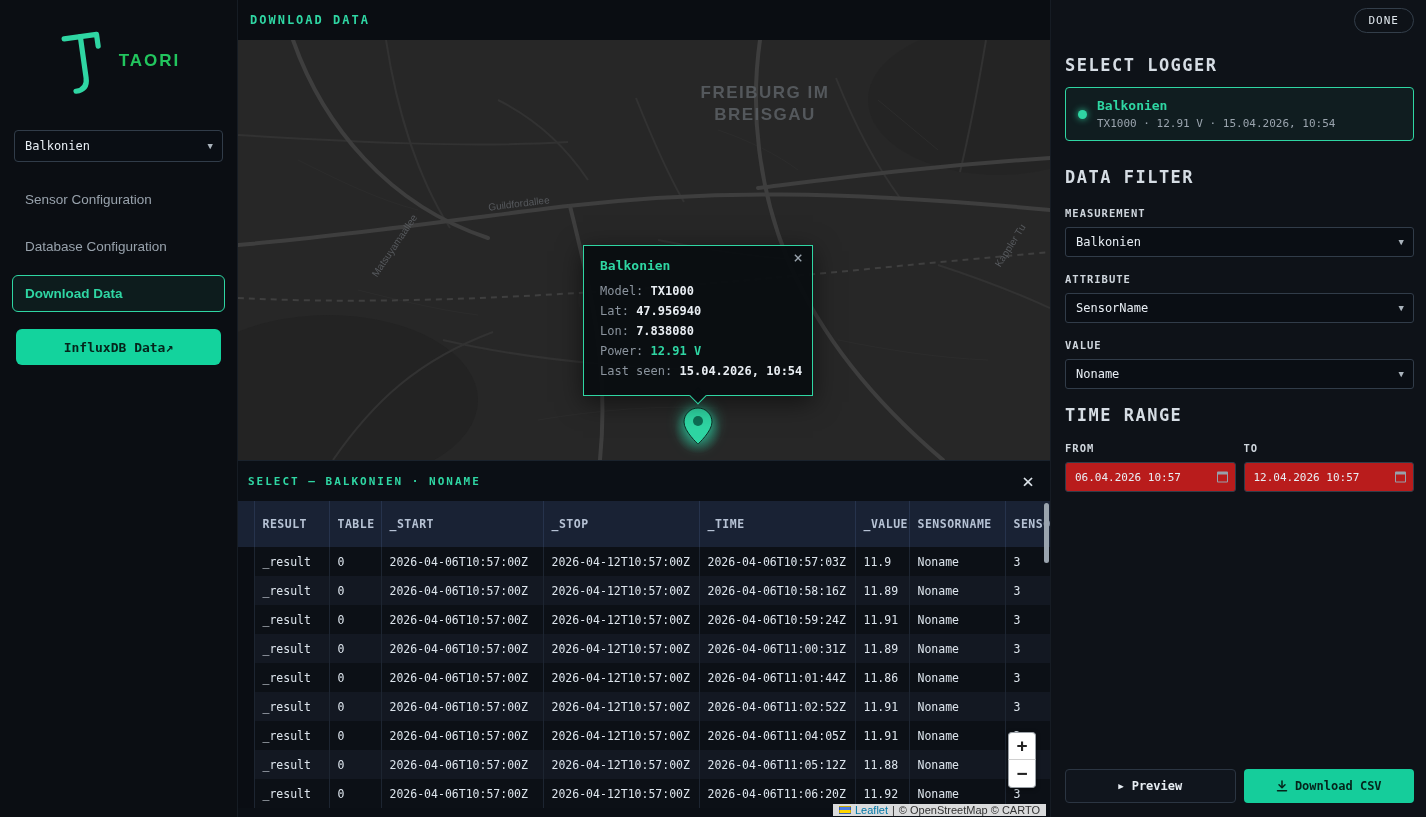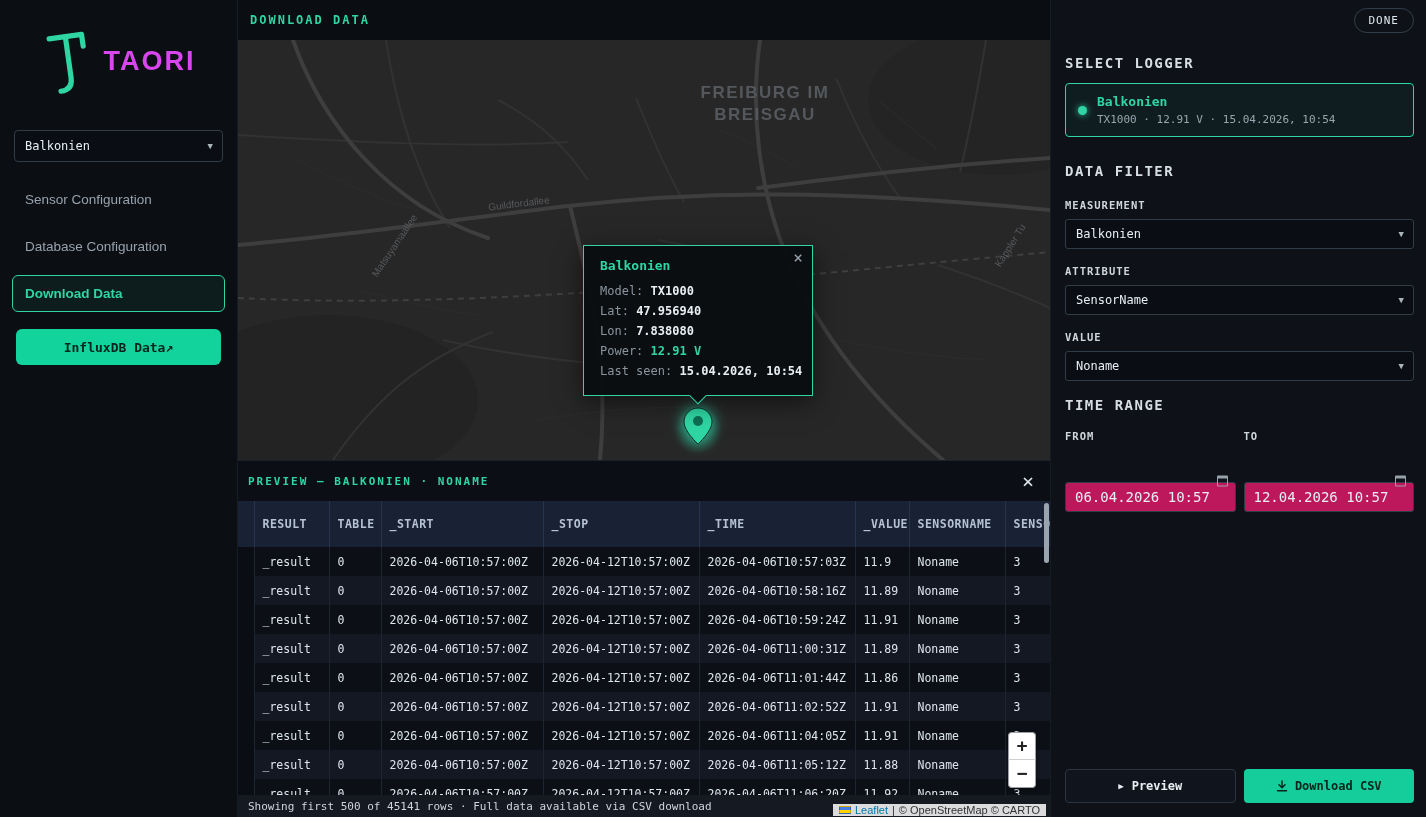--- a/index.html
+++ b/index.html
@@ -4,21 +4,21 @@
 <style>
   * { box-sizing: border-box; margin: 0; padding: 0; }
   html,body { width:1426px; height:817px; overflow:hidden; background:#0a0d12; }
   body { font-family:"DejaVu Sans Mono", monospace; }
   .app { display:grid; grid-template-columns:238px 812px 376px; width:1426px; height:817px; }
   [data-interactable="true"] { cursor:pointer; }
 
   
   .sidebar { background:#0b0e13; border-right:1px solid #161c24; display:flex; flex-direction:column; }
   .brand { display:flex; align-items:center; justify-content:center; gap:10px; padding:26px 10px 30px; }
-  .brand-name { font-family:"Liberation Sans", sans-serif; font-weight:bold; font-size:27px; letter-spacing:2px; color:#d946ef; }
+  .brand-name { font-family:"Liberation Sans", sans-serif; font-weight:bold; font-size:17px; letter-spacing:2px; color:#22c55e; }
   .select-wrap { position:relative; }
   .sidebar-select-wrap { margin:4px 14px 14px; }
   select { width:100%; height:32px; background:#0a0e14; border:1px solid #313c49; border-radius:4px; color:#e8eef4; font-family:"DejaVu Sans Mono", monospace; font-size:12px; padding:0 24px 0 10px; -webkit-appearance:none; appearance:none; }
   .chev { position:absolute; right:10px; top:50%; transform:translateY(-50%); color:#aab3bc; font-size:9px; pointer-events:none; }
   .nav { display:flex; flex-direction:column; }
   .nav-item { font-family:"Liberation Sans", sans-serif; font-size:13.5px; color:#98a2ac; padding:10px 12px; margin:5px 12px; border:1px solid transparent; border-radius:6px; }
   .nav-item.active { color:#2fd6a3; font-weight:bold; background:rgba(47,214,163,0.07); border-color:#2fd6a3; }
   .influx-btn { margin:12px 16px; height:36px; border:none; border-radius:6px; background:#13d39d; color:#05241b; font-family:"DejaVu Sans Mono", monospace; font-size:13px; font-weight:bold; display:flex; align-items:center; justify-content:center; }
 
   
@@ -70,33 +70,33 @@
   tbody tr:nth-child(even) { background:#131822; }
   td.idx, th.idx { padding:0; }
   tbody td.idx { background:#0a0d13; }
   .vthumb { position:absolute; right:1px; top:2px; width:5px; height:60px; background:#9aa4ae; border-radius:3px; z-index:12; }
   .preview-foot { flex:0 0 22px; background:#151a22; display:flex; align-items:center; padding:0 10px; font-size:11px; color:#cdd5dd; }
 
   
   .panel { background:#0e1218; border-left:1px solid #161c24; padding:0 12px 14px 14px; display:flex; flex-direction:column; }
   .done-row { display:flex; justify-content:flex-end; padding:8px 0 0; }
   .done-btn { border:1px solid #333e4a; border-radius:999px; background:transparent; color:#dfe6ec; font-family:"DejaVu Sans Mono", monospace; font-size:11px; letter-spacing:1px; padding:5px 14px; }
-  .section-label { font-size:14px; font-weight:bold; color:#d6dde4; letter-spacing:1.5px; }
+  .section-label { font-size:17px; font-weight:bold; color:#d6dde4; letter-spacing:1.5px; }
   .lbl-select-logger { margin:22px 0 12px; }
   .lbl-data-filter { margin:26px 0 4px; }
   .lbl-time-range { margin:16px 0 17px; }
   .logger-card { border:1px solid #2fd6a3; background:rgba(47,214,163,0.06); border-radius:4px; padding:10px 12px; display:flex; gap:10px; align-items:center; }
   .status-dot { width:9px; height:9px; border-radius:50%; background:#2fd6a3; box-shadow:0 0 7px rgba(47,214,163,0.9); flex:0 0 9px; }
   .card-name { color:#2fd6a3; font-weight:bold; font-size:13px; margin-bottom:4px; }
   .card-details { color:#9aa4ae; font-size:11px; }
   .field-label { font-size:10.5px; font-weight:bold; color:#cfd6dd; letter-spacing:1px; margin:16px 0 8px; }
   .panel select { height:30px; border-radius:3px; }
   .time-grid { display:grid; grid-template-columns:1fr 1fr; gap:8px; }
   .dt-wrap { position:relative; }
-  .dt-input { width:100%; height:30px; background:#be185d; border:1px solid #313c49; border-radius:3px; color:#e8eef4; font-family:"DejaVu Sans Mono", monospace; font-size:14px; padding:0 24px 0 9px;margin-top:32px; }
+  .dt-input { width:100%; height:30px; background:#b91c1c; border:1px solid #313c49; border-radius:3px; color:#e8eef4; font-family:"DejaVu Sans Mono", monospace; font-size:11px; padding:0 24px 0 9px; }
   .cal-icon { position:absolute; right:8px; top:50%; transform:translateY(-50%); width:11px; height:11px; border:1px solid #97a1ab; border-top-width:3px; border-radius:1px; pointer-events:none; }
   .panel-spacer { flex:1; }
   .panel-actions { display:grid; grid-template-columns:1fr 1fr; gap:8px; }
   .preview-btn { height:34px; background:#10151d; border:1px solid #2b3542; border-radius:4px; color:#e8eef4; font-family:"DejaVu Sans Mono", monospace; font-size:12px; font-weight:bold; display:flex; align-items:center; justify-content:center; gap:8px; }
   .preview-btn .play { font-size:9px; color:#e8eef4; }
   .download-btn { height:34px; background:#15cd9b; border:none; border-radius:4px; color:#05241b; font-family:"DejaVu Sans Mono", monospace; font-size:12px; font-weight:bold; display:flex; align-items:center; justify-content:center; gap:7px; }
 </style>
 </head>
 <body>
 
@@ -192,21 +192,21 @@
 
         <div class="marker-glow" data-interactable="false"></div>
         <svg class="marker" width="30" height="38" viewBox="0 0 30 38" data-interactable="true">
           <path d="M15 1 C7.3 1 1 7.3 1 15 c0 9.5 14 22 14 22 s14 -12.5 14 -22 C29 7.3 22.7 1 15 1 z" fill="#2fd6a3" stroke="#0e2e25" stroke-width="1"></path>
           <circle cx="15" cy="14" r="5" fill="#0d6e54"></circle>
         </svg>
       </div>
 
       <section class="preview" data-interactable="false">
         <div class="preview-head">
-          <span class="preview-title" data-interactable="false">PREVIEW — BALKONIEN · NONAME</span>
+          <span class="preview-title" data-interactable="false">SELECT — BALKONIEN · NONAME</span>
           <span class="preview-close" data-interactable="true">×</span>
         </div>
         <div class="table-wrap" data-interactable="false">
           <table data-interactable="false">
             <colgroup>
               <col style="width:16px">
                 <col style="width:75px">
                 <col style="width:52px">
                 <col style="width:162px">
                 <col style="width:156px">
@@ -335,21 +335,20 @@
                   <td data-interactable="false">2026-04-12T10:57:00Z</td>
                   <td data-interactable="false">2026-04-06T11:06:20Z</td>
                   <td data-interactable="false">11.92</td>
                   <td data-interactable="false">Noname</td>
                   <td data-interactable="false">3</td>
                 </tr>
               </tbody>
           </table>
           <div class="vthumb" data-interactable="true"></div>
         </div>
-        <div class="preview-foot" data-interactable="false">Showing first 500 of 45141 rows · Full data available via CSV download</div>
       </section>
 
       <div class="zoomctl" data-interactable="false">
         <div class="zoom-btn" data-interactable="true">+</div>
         <div class="zoom-btn" data-interactable="true">−</div>
       </div>
       <div class="attrib" data-interactable="false">
         <span class="flag" data-interactable="false"></span>
         <span class="leaflet-link" data-interactable="true">Leaflet</span>
         <span data-interactable="false">|</span>

